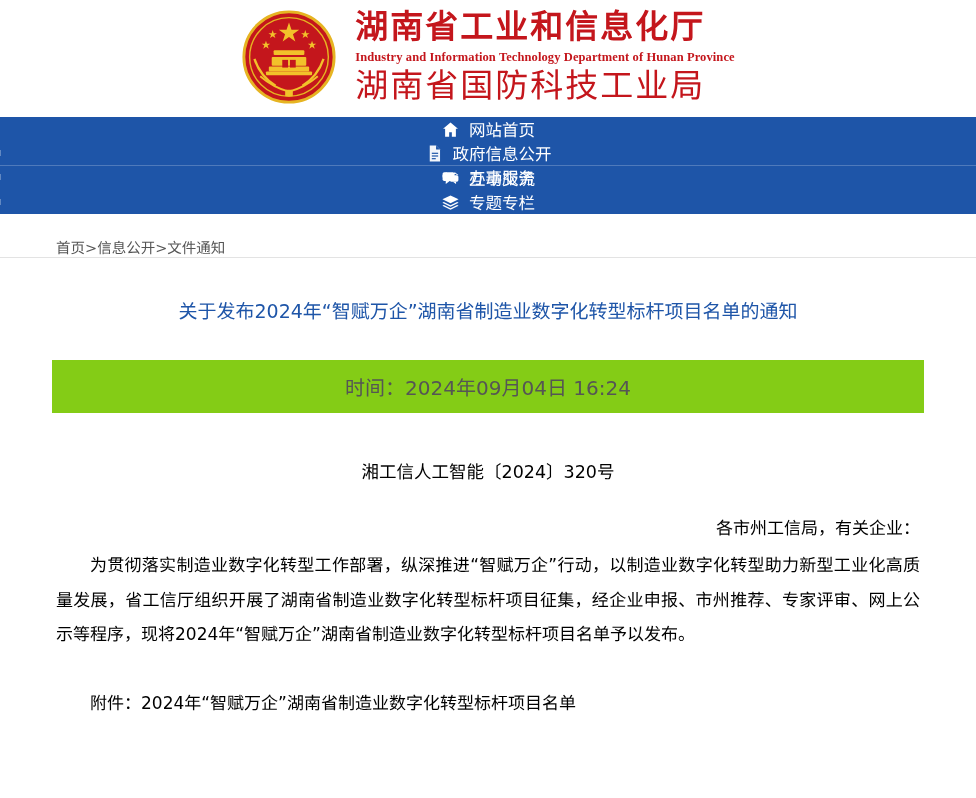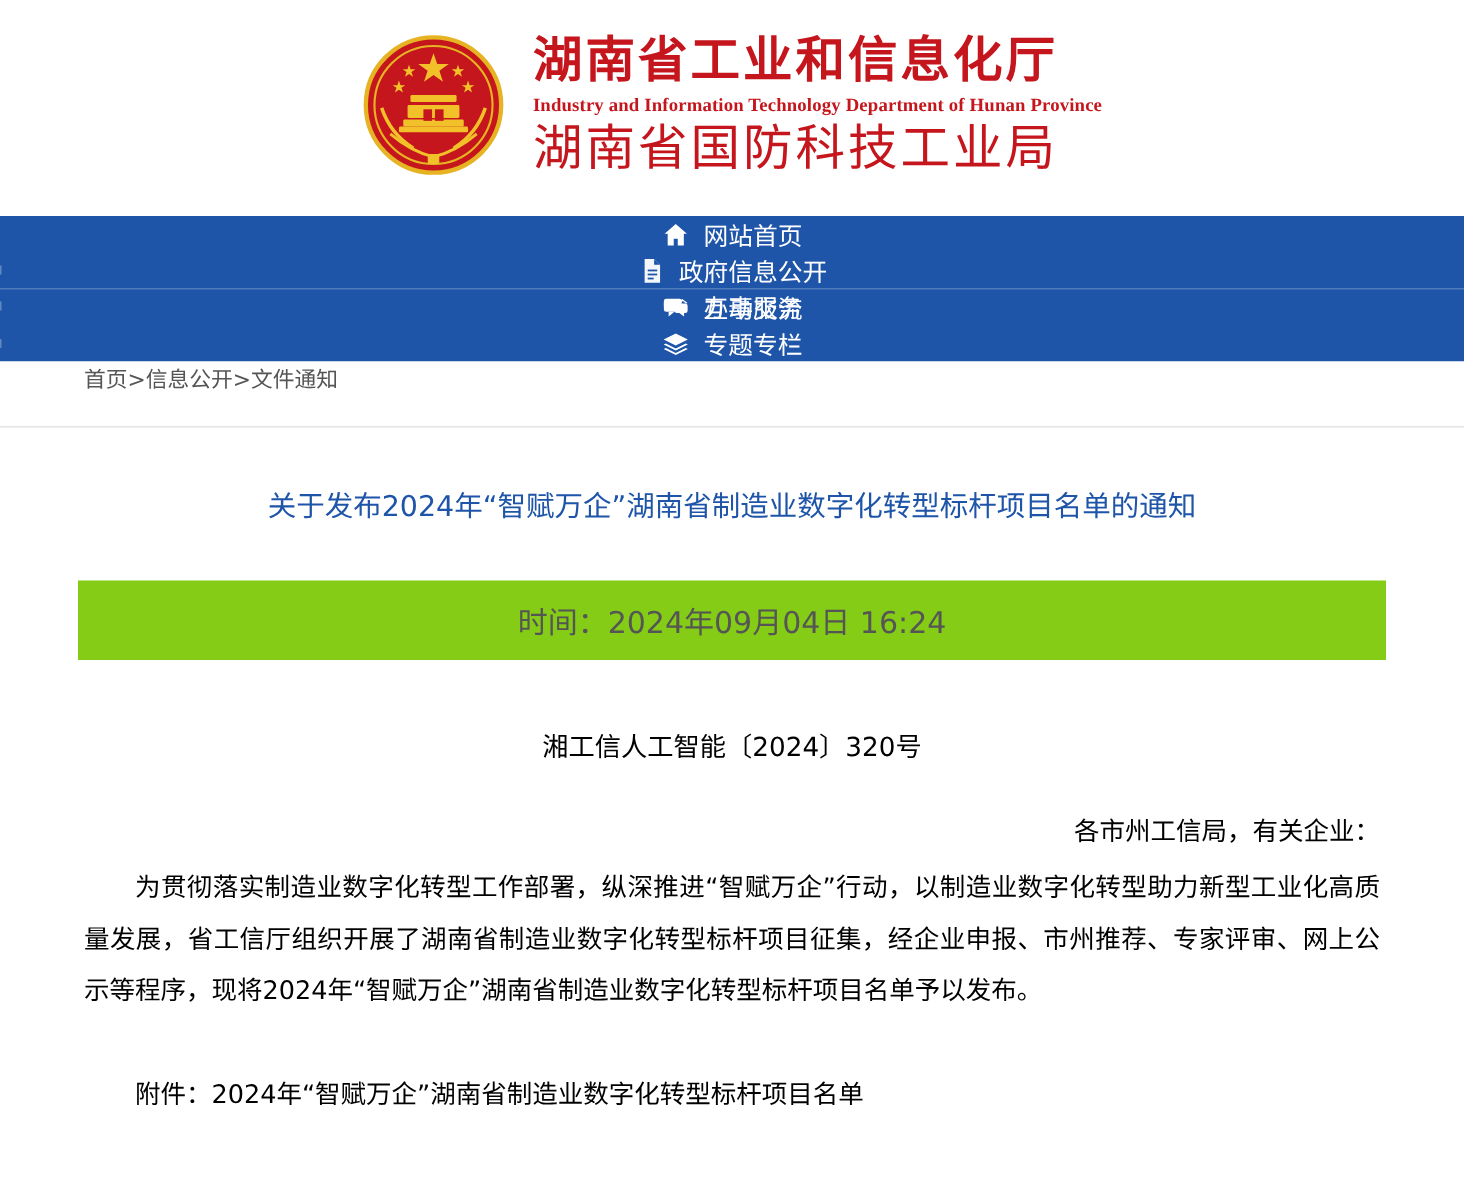--- a/index.html
+++ b/index.html
@@ -10,21 +10,21 @@
     width: 976px;
     height: 798px;
     background: #ffffff;
     font-family: "Liberation Sans", "DejaVu Sans", sans-serif;
     color: #222;
     overflow: hidden;
   }
 
   
   .site-header {
-    height: 144px;
+    height: 117px;
     background: #ffffff;
     display: flex;
     align-items: center;
     justify-content: center;
     gap: 18px;
     padding-bottom: 4px;
     box-sizing: border-box;
   }
   .emblem {
     width: 96px;
@@ -106,21 +106,21 @@
     align-items: center;
     justify-content: center;
     flex: 0 0 auto;
   }
   .nav-icon svg { display: block; }
 
   
   .breadcrumb-wrap {
     height: 44px;
     display: flex;
-    align-items: flex-start;
+    align-items: flex-end;
     padding: 0 56px;
     box-sizing: border-box;
     background: #ffffff;
     border-bottom: 1px solid #e3e3e3;
   }
   .breadcrumb {
     font-size: 14.5px;
     color: #555;
     font-family: "DejaVu Sans", "Liberation Sans", sans-serif;
   }

